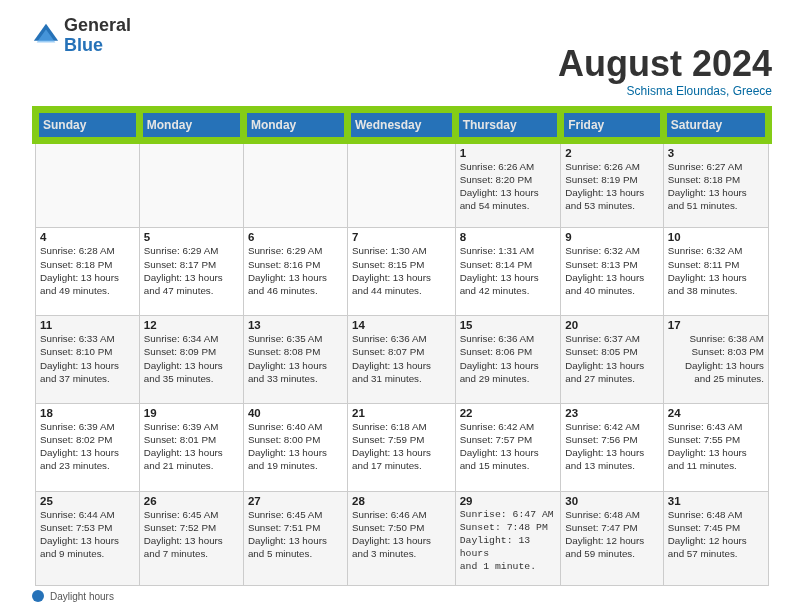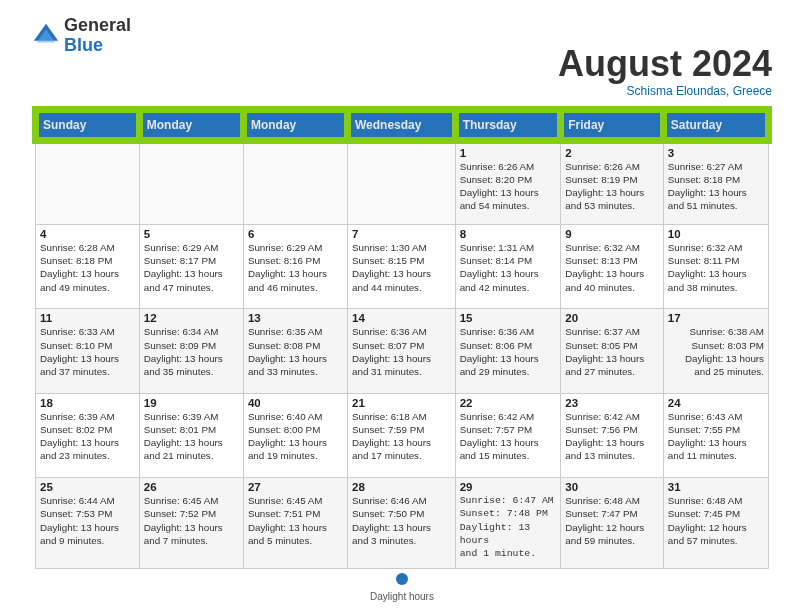--- a/index.html
+++ b/index.html
@@ -106,21 +106,20 @@
     .empty-cell {
       background: #f9f9f9 !important;
     }
     .footer-note {
       margin-top: 4px;
       font-size: 10px;
       color: #555;
       display: flex;
       align-items: center;
       gap: 6px;
-      flex-direction: column;
     }
     .footer-dot {
       width: 12px;
       height: 12px;
       background: #2672b8;
       border-radius: 50%;
       display: inline-block;
     }
   </style>
 </head>

